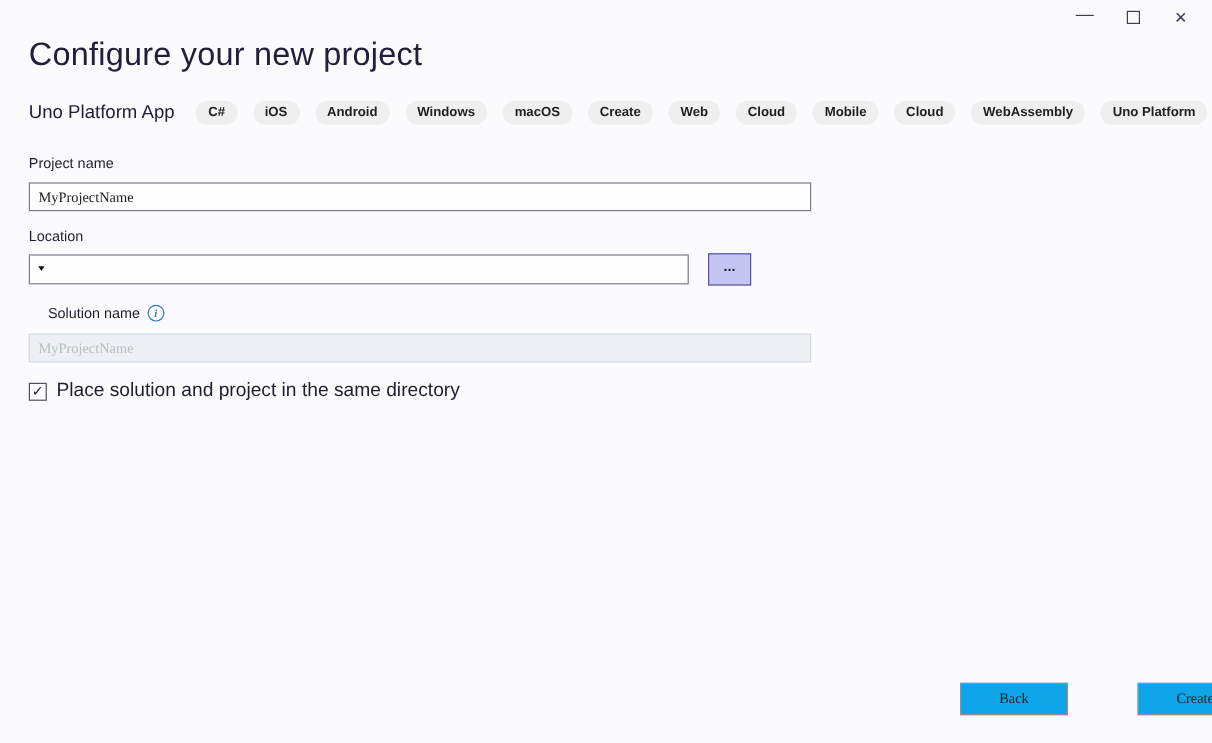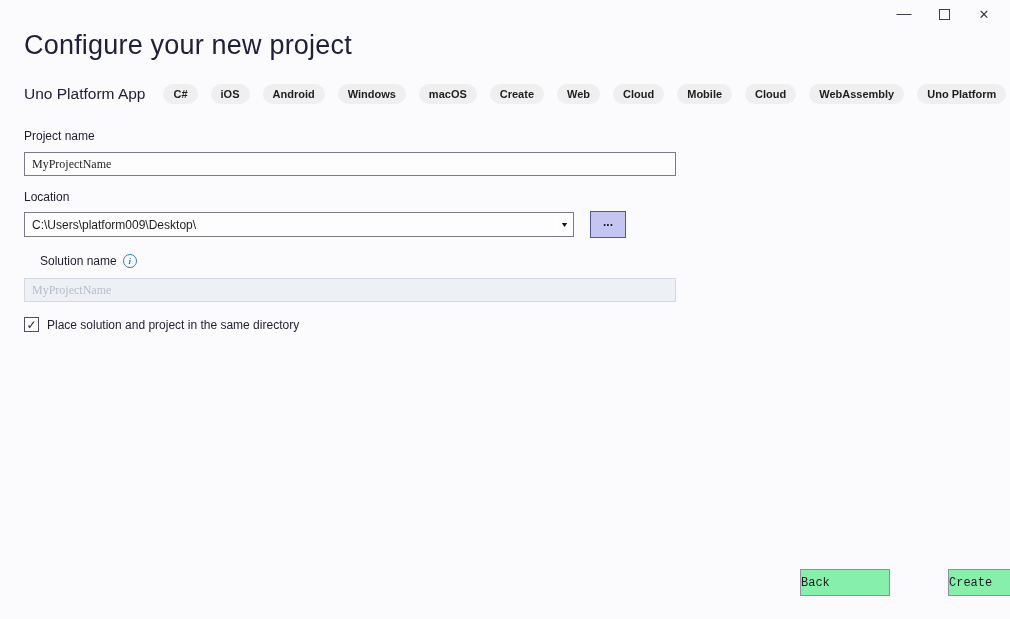--- a/index.html
+++ b/index.html
@@ -107,34 +107,34 @@
   .checkbox-row {
     position: absolute; left: 24px; top: 317px;
     display: flex; align-items: center; gap: 8px;
   }
   .checkbox {
     width: 15px; height: 15px;
     border: 1px solid #50505c; background: #fefefe;
     display: flex; align-items: center; justify-content: center;
     font-size: 12px; color: #23232e; line-height: 1;
   }
-  .checkbox-label { font-size: 12px; color: #1e1e30; }
+  .checkbox-label { font-size: 16px; color: #1e1e30; }
 
   .created-text {
     position: absolute; left: 24px; top: 360px;
     font-size: 12px; color: #1e1e30;
   }
 
   
   .btn {
     position: absolute; top: 569px; height: 27px;
-    background: #86efac; border: 1px solid #9090a4;
-    display: flex; align-items: center; 
+    background: #0ea5e9; border: 1px solid #9090a4;
+    display: flex; align-items: center; justify-content: center;
     font-size: 12px; color: #1e1e1e; cursor: default;
-    font-family: Liberation Mono, monospace;
+    font-family: Liberation Serif, serif;
   }
   .btn-back   { left: 800px; width: 90px; }
   .btn-create { left: 948px; width: 96px; }
 </style>
 </head>
 <body>
 
 <div class="stage">
 
   <div class="win-controls">
@@ -167,21 +167,20 @@
         <span class="tag">WebAssembly</span>
         <span class="tag">Uno Platform</span>
       </div>
   </div>
 
   <label class="field-label lbl-project">Project name</label>
   <input class="text-input input-project" type="text" value="MyProjectName" style="">
 
   <label class="field-label lbl-location">Location</label>
   <div class="combo">
-    <div class="combo-value">C:\Users\platform009\Desktop\</div>
     <div class="combo-drop">
       <span class="combo-arrow">▼</span>
     </div>
   </div>
   <div class="browse-btn">
     <span>...</span>
   </div>
 
   <div class="field-label lbl-solution">
     <span>Solution name</span>

